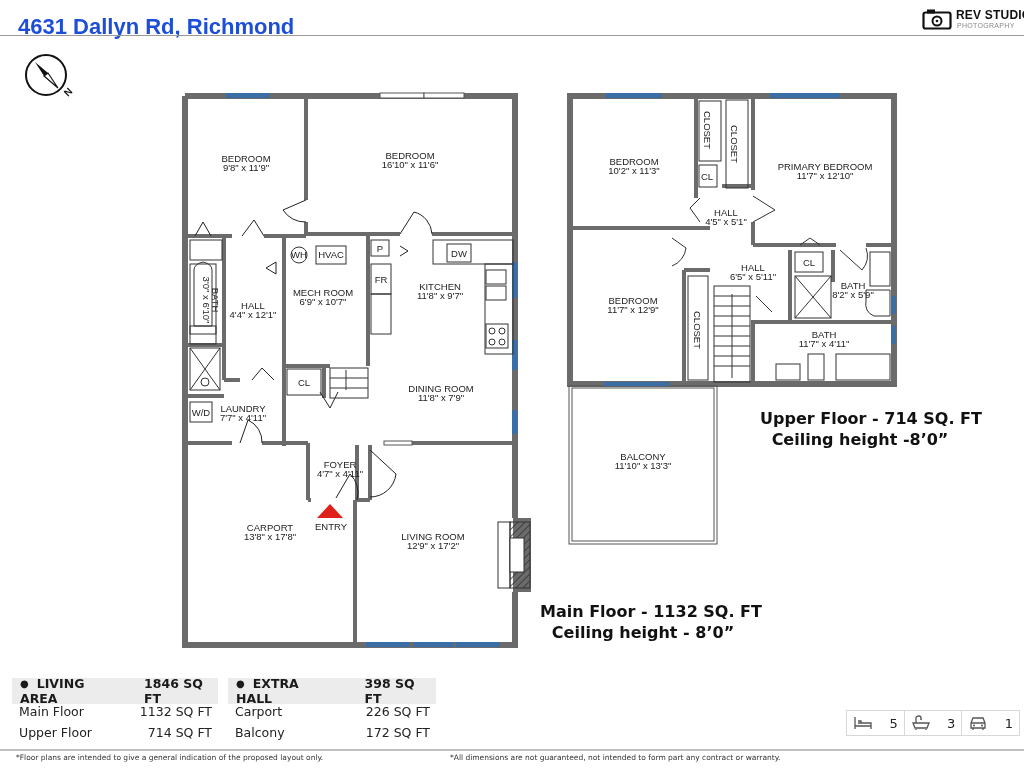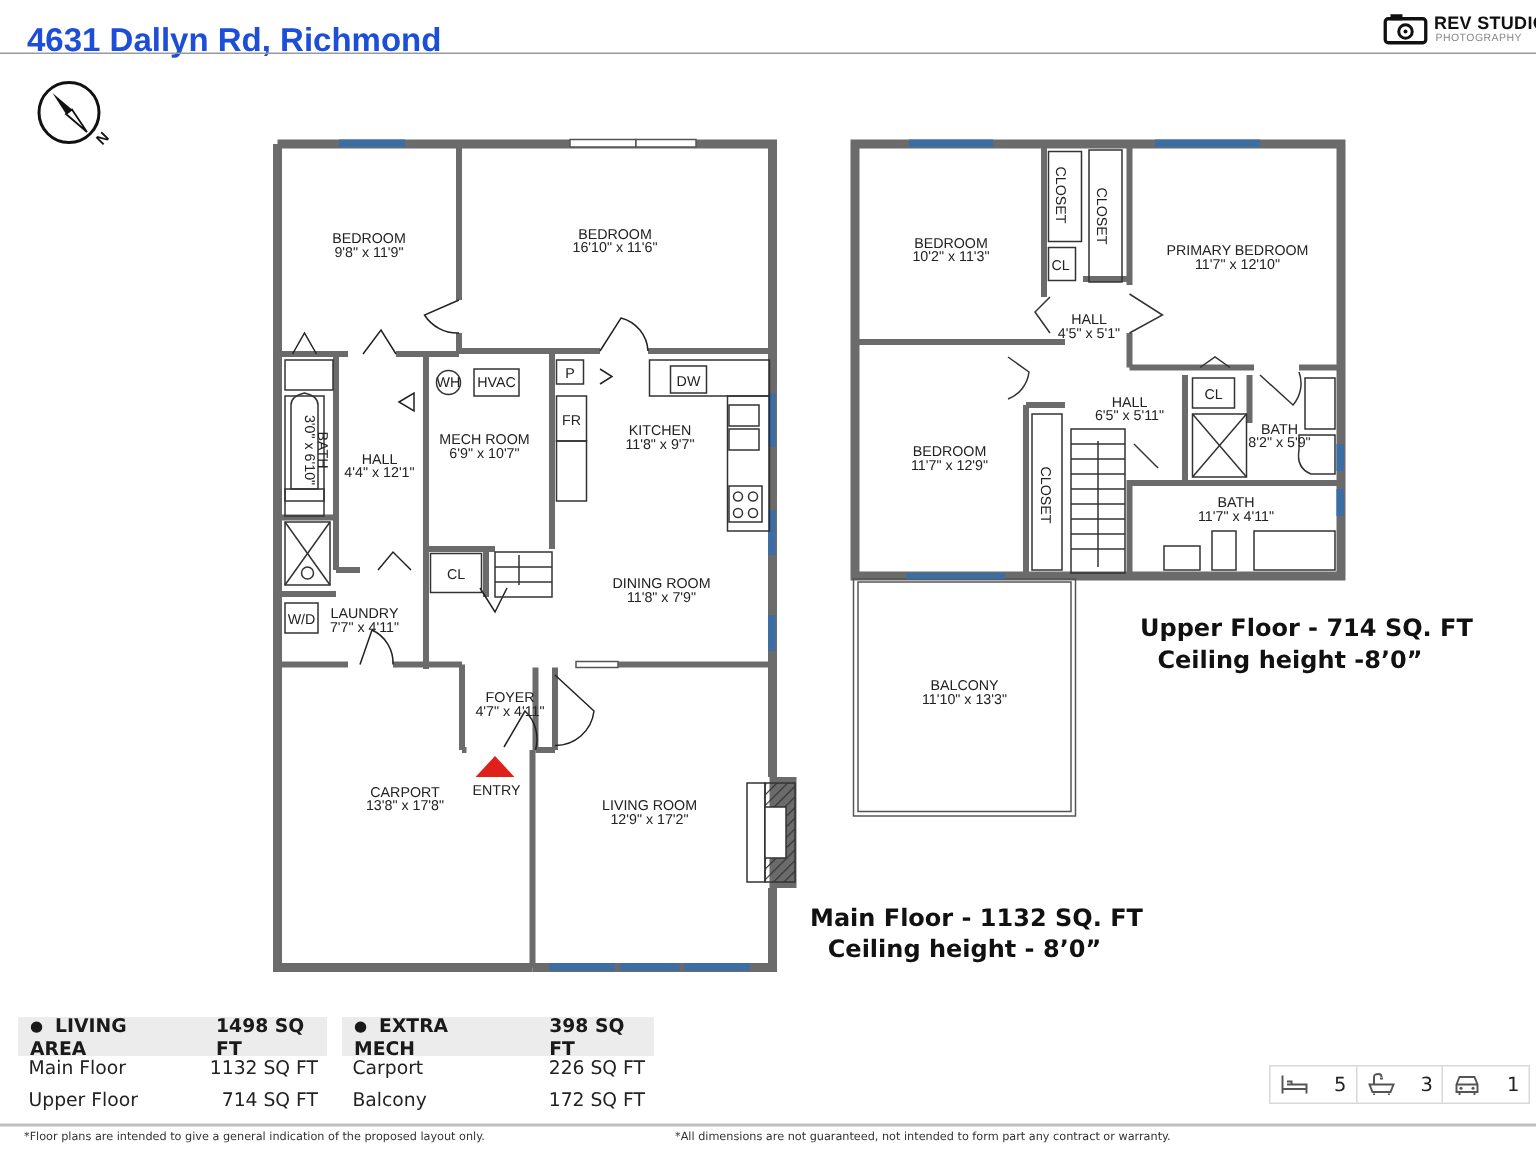--- a/index.html
+++ b/index.html
@@ -279,34 +279,34 @@
   <div>Ceiling height -8’0”</div>
 </div>
 <div class="floor-label" style="left:540px; top:601px; width:206px;">
   <div>Main Floor - 1132 SQ. FT</div>
   <div>Ceiling height - 8’0”</div>
 </div>
 
 <div class="summary" style="left:12px;">
   <div class="head">
     <span class="lbl">LIVING AREA</span>
-    <span>1498 SQ FT</span>
+    <span>1846 SQ FT</span>
   </div>
   <div class="row">
     <span>Main Floor</span>
     <span>1132 SQ FT</span>
   </div>
   <div class="row">
     <span>Upper Floor</span>
     <span>714 SQ FT</span>
   </div>
 </div>
 <div class="summary" style="left:228px; width:208px;">
   <div class="head">
-    <span class="lbl">EXTRA MECH</span>
+    <span class="lbl">EXTRA HALL</span>
     <span>398 SQ FT</span>
   </div>
   <div class="row">
     <span>Carport</span>
     <span>226 SQ FT</span>
   </div>
   <div class="row">
     <span>Balcony</span>
     <span>172 SQ FT</span>
   </div>

